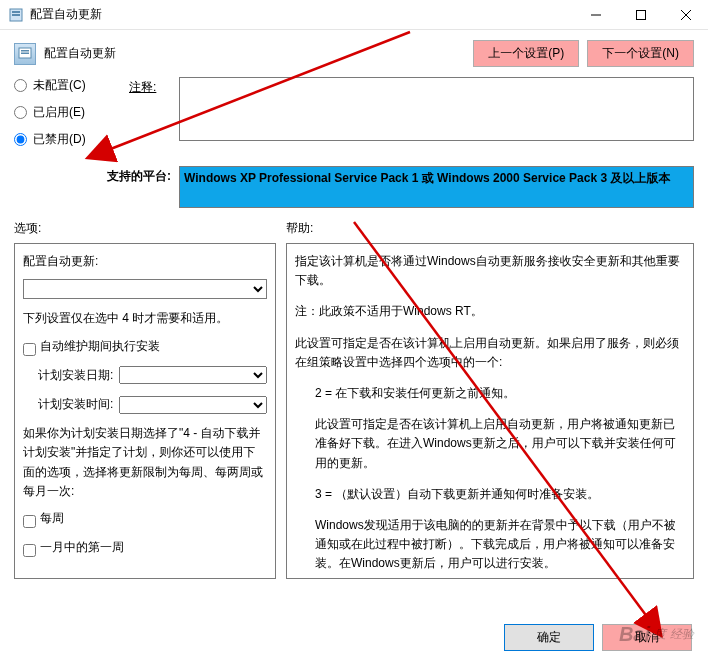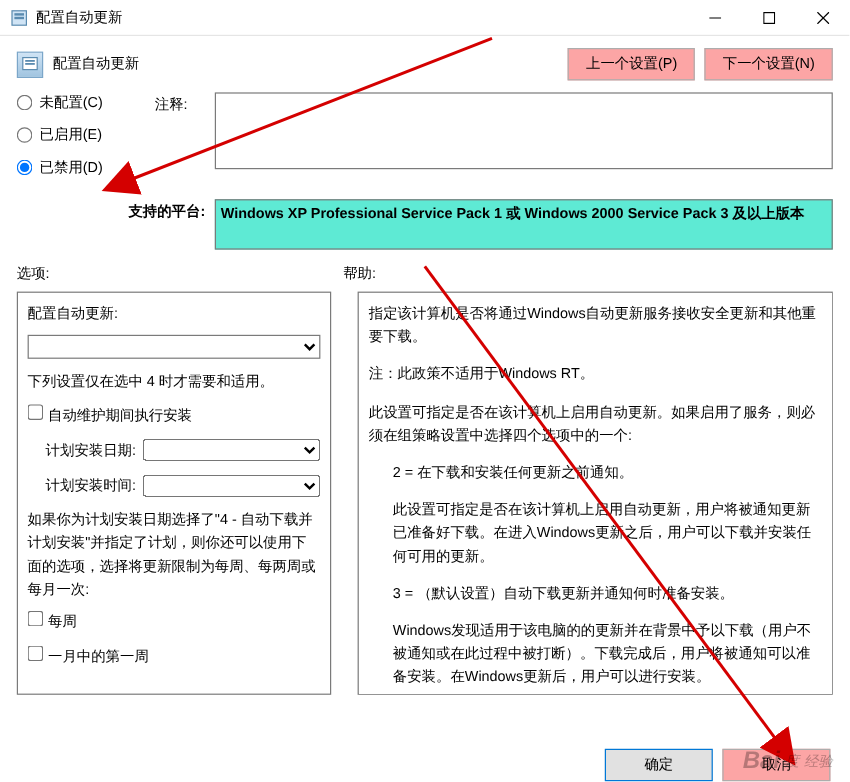--- a/index.html
+++ b/index.html
@@ -18,41 +18,41 @@
 .header-left .icon { width: 22px; height: 22px; margin-right: 8px; background: linear-gradient(#d0e4f5,#a0c4e0); border: 1px solid #7ba6c9; display: flex; align-items: center; justify-content: center; }
 .nav-btns { display: flex; gap: 8px; }
 .btn { background: #fca5a5; border: 1px solid #adadad; padding: 4px 14px; cursor: pointer; min-width: 90px; text-align: center; }
 
 .radio-section { display: flex; margin-bottom: 8px; }
 .radio-col { width: 115px; }
 .radio-row { display: flex; align-items: center; margin-bottom: 10px; cursor: pointer; }
 .radio-row input { margin-right: 6px; }
 
 .comment-col { flex: 1; display: flex; }
-.comment-label { width: 50px; padding-top: 2px; }
+.comment-label { width: 50px; padding-top: 2px; text-decoration: underline; }
 .comment-box { flex: 1; height: 64px; border: 1px solid #7a7a7a; background: #fff; padding: 2px 4px; overflow-y: scroll; }
 
 .platform-row { display: flex; margin-bottom: 12px; font-weight: bold; }
 .platform-label { width: 165px; text-align: right; padding-right: 8px; padding-top: 2px; }
-.platform-box { flex: 1; height: 42px; border: 1px solid #7a7a7a; background: #5eead4; padding: 2px 4px; overflow-y: scroll; line-height: 1.5; }
+.platform-box { flex: 1; height: 42px; border: 1px solid #7a7a7a; background: #0ea5e9; padding: 2px 4px; overflow-y: scroll; line-height: 1.5; }
 
 .labels-row { display: flex; margin-bottom: 6px; }
 .labels-row .left { width: 272px; }
 .labels-row .right { flex: 1; }
 
-.panels { display: flex; gap: 22px; height: 336px; }
+.panels { display: flex; gap: 10px; height: 336px; }
 .panel { border: 1px solid #7a7a7a; background: #fff; padding: 8px; overflow: auto; line-height: 1.6; }
 .panel.left { width: 262px; }
 .panel.right { flex: 1; }
 
 .opt-title { margin-bottom: 8px; }
 .select-row { margin-bottom: 10px; }
 .select-row select { border: 1px solid #7a7a7a; background: #fff; padding: 1px 2px; }
 .opt-note { margin-bottom: 8px; }
-.chk-row { display: flex; align-items: flex-start; margin-bottom: 10px; }
+.chk-row { display: flex; align-items: flex-end; margin-bottom: 10px; }
 .chk-row input { margin-right: 4px; }
 .field-row { display: flex; align-items: center; margin-bottom: 10px; gap: 6px; margin-left: 15px; }
 .field-row .lbl { flex: 0 0 auto; white-space: nowrap; }
 .field-row select { flex: 1; min-width: 0; }
 
 .help-p { margin-bottom: 12px; }
 .help-indent { padding-left: 20px; }
 
 .footer { position: absolute; bottom: 1px; right: 16px; display: flex; gap: 8px; }
 .btn.primary { background: #e1e1e1; border: 1px solid #0078d7; }

